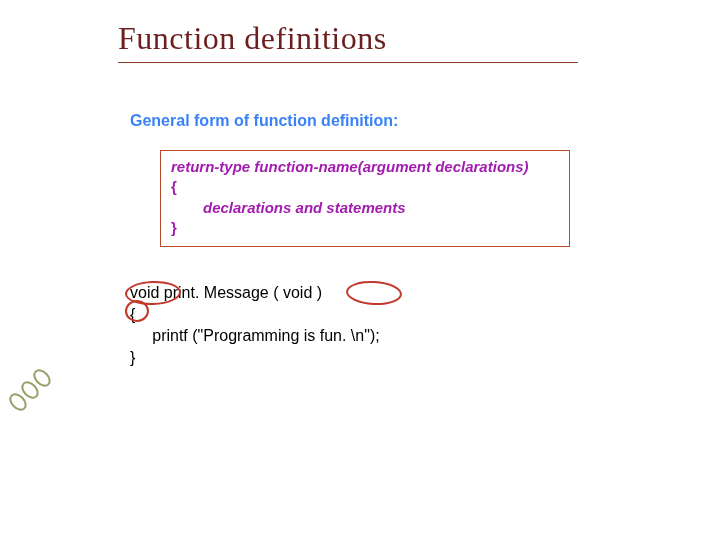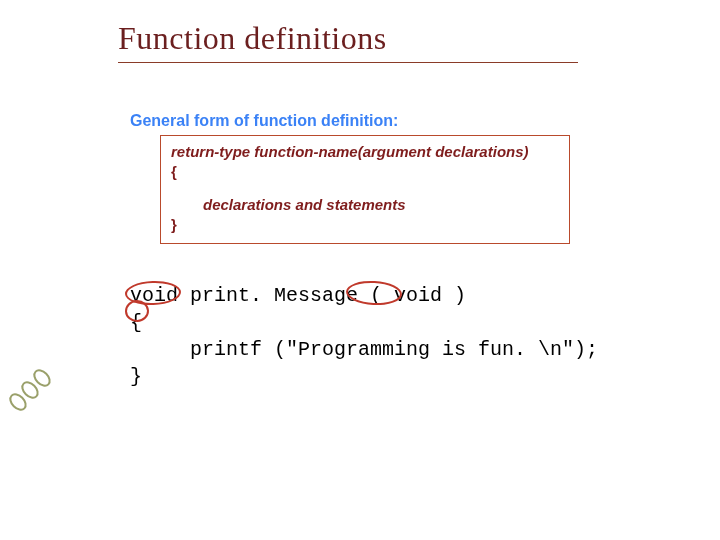--- a/index.html
+++ b/index.html
@@ -38,58 +38,57 @@
     position: absolute;
     left: 130px;
     top: 112px;
     font-weight: bold;
     font-size: 16px;
     color: #3b82f6;
   }
   .defbox {
     position: absolute;
     left: 160px;
-    top: 135px;
+    top: 150px;
     width: 410px;
     border: 1px solid #b94a2c;
     padding: 6px 10px 8px 10px;
     box-sizing: border-box;
     font-size: 15px;
     line-height: 1.35;
-    color: #7f1d1d;
+    color: #a21caf;
   }
   .defbox .sigline {
     font-style: italic;
     font-weight: bold;
   }
   .defbox .brace {
     font-weight: bold;
   }
   .defbox .bodyline {
     font-style: italic;
     font-weight: bold;
     padding-left: 32px;
-    margin-top: 12px;
   }
   .labels {
     position: absolute;
     left: 95px;
     top: 260px;
     font-weight: bold;
     font-size: 16px;
     color: #000;
   }
   .label-return { display: inline-block; }
   .label-args { display: inline-block; margin-left: 120px; }
   .code {
     position: absolute;
     left: 130px;
     top: 282px;
-    font-family: Liberation Mono, monospace;
-    font-size: 20px;
+    font-family: Liberation Sans, sans-serif;
+    font-size: 16px;
     line-height: 1.35;
     white-space: pre;
     color: #000;
   }
   
   .circle {
     position: absolute;
     border: 2px solid #c0392b;
     border-radius: 50% / 60%;
     transform: rotate(-2deg);

